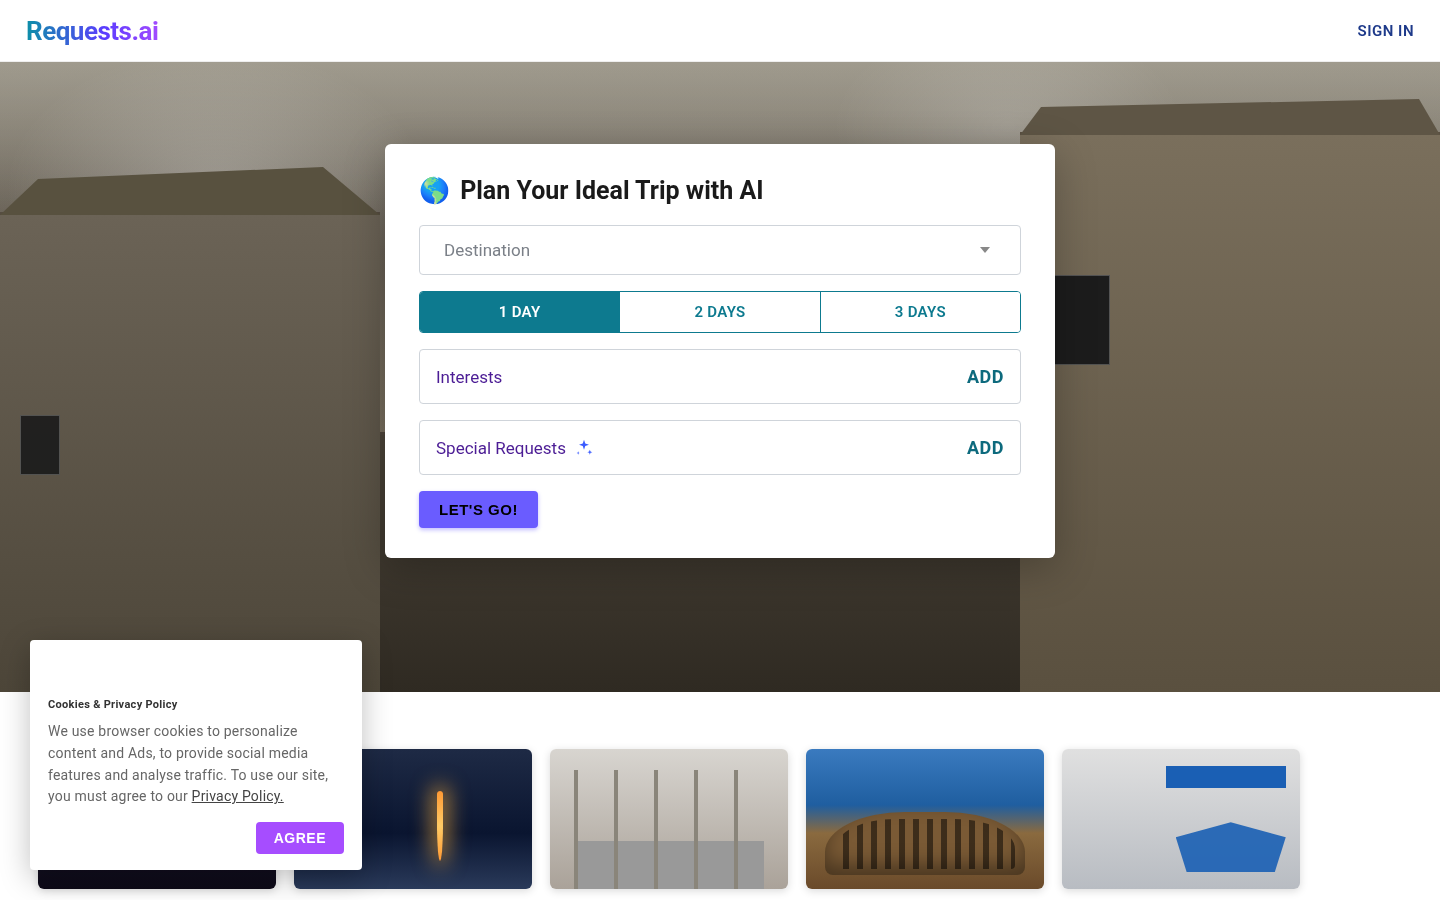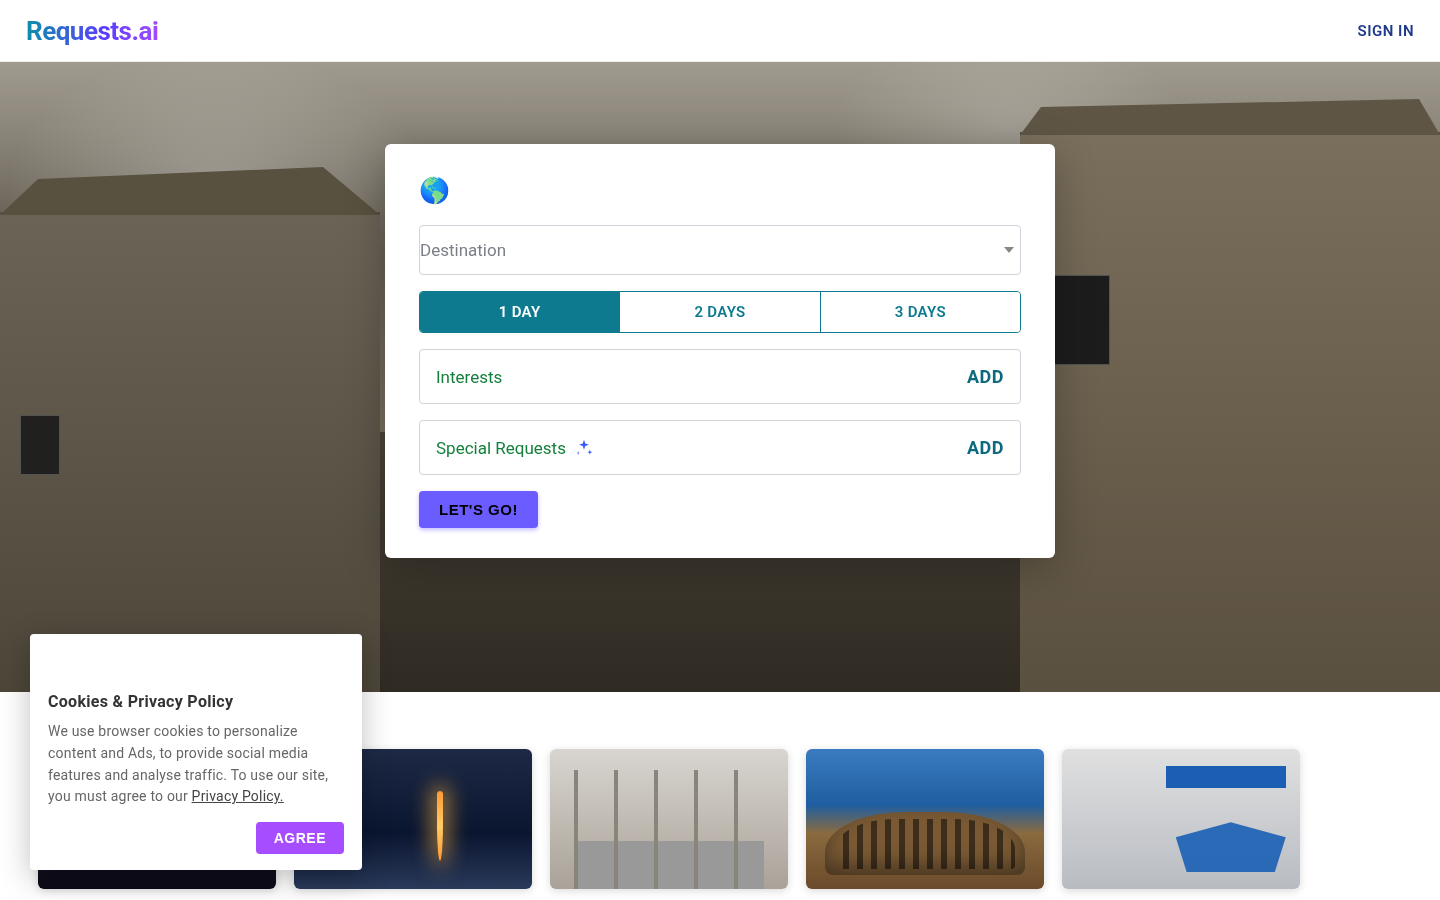--- a/index.html
+++ b/index.html
@@ -68,21 +68,21 @@
     color: #1a1a1a;
     display: flex;
     align-items: center;
     gap: 10px;
     margin-bottom: 20px;
   }
   .globe { font-size: 25px; }
   .field {
     border: 1px solid #cfd4da;
     border-radius: 4px;
-    padding: 14px 0;
+    padding: 14px 24px;
     display: flex;
     align-items: center;
     justify-content: space-between;
     cursor: pointer;
     margin-bottom: 16px;
   }
   .field-label { color: #7b8088; font-size: 17px; }
   .caret { width:0; height:0; border-left:5px solid transparent; border-right:5px solid transparent; border-top:6px solid #888; margin-right: 6px; }
   .segments {
     display: flex;
@@ -108,21 +108,21 @@
   .box {
     border: 1px solid #cfd4da;
     border-radius: 4px;
     padding: 16px;
     margin-bottom: 16px;
     position: relative;
   }
   .box-head {
     display: flex; align-items: center; justify-content: space-between;
   }
-  .box-label { color: #15803d; font-size: 17px; display:flex; align-items:center; gap:8px; }
+  .box-label { color: #4c1d95; font-size: 17px; display:flex; align-items:center; gap:8px; }
   .add-link { color: #0d6a7d; font-weight: 700; font-size: 18px; letter-spacing: 0.5px; cursor:pointer; }
   .subtext { color: #8a8f96; font-size: 14px; font-style: italic; margin-top: 10px; }
   .go-btn {
     background: #6a5cff;
     color: #000000;
     border: none;
     border-radius: 4px;
     padding: 10px 20px;
     font-size: 15px;
     font-weight: 600;
@@ -164,21 +164,21 @@
     position: absolute;
     left: 30px;
     bottom: 30px;
     width: 332px;
     background: #fff;
     border-radius: 4px;
     box-shadow: 0 8px 30px rgba(0,0,0,0.25);
     padding: 18px 18px 16px 18px;
     z-index: 50;
   }
-  .cookie-title { font-weight: 700; font-size: 16px; color: #333; letter-spacing: 0.3px; margin-bottom: 10px; margin-top: 40px; }
+  .cookie-title { font-weight: 700; font-size: 11px; color: #333; letter-spacing: 0.3px; margin-bottom: 10px; margin-top: 40px; }
   .cookie-body { font-size: 14px; color: #666; line-height: 1.55; letter-spacing: 0.2px; }
   .cookie-body a { color: #444; text-decoration: underline; }
   .cookie-actions { display:flex; justify-content:flex-end; margin-top: 14px; }
   .agree-btn { background:#a64dff; color:#fff; border:none; border-radius:4px; padding:8px 18px; font-size:14px; font-weight:600; letter-spacing:0.5px; cursor:pointer;margin-left:24px; }
 
   
   .wgrid { position:absolute; display:grid; gap:8px; }
 </style>
 </head>
 <body>
@@ -214,20 +214,21 @@
         <div class="win" style="width:60px;height:90px;"></div>
         <div class="win" style="width:60px;height:90px;"></div>
         <div class="win" style="width:60px;height:90px;"></div>
     </div>
   </div>
   <div class="bld b3"></div>
 
   <div class="card">
     <div class="card-title">
       <span class="globe">🌎</span>
+      <span>Plan Your Ideal Trip with AI</span>
     </div>
 
     <div class="field">
       <span class="field-label">Destination</span>
       <span class="caret"></span>
     </div>
 
     <div class="segments">
       <div class="seg active">1 DAY</div>
       <div class="seg">2 DAYS</div>

